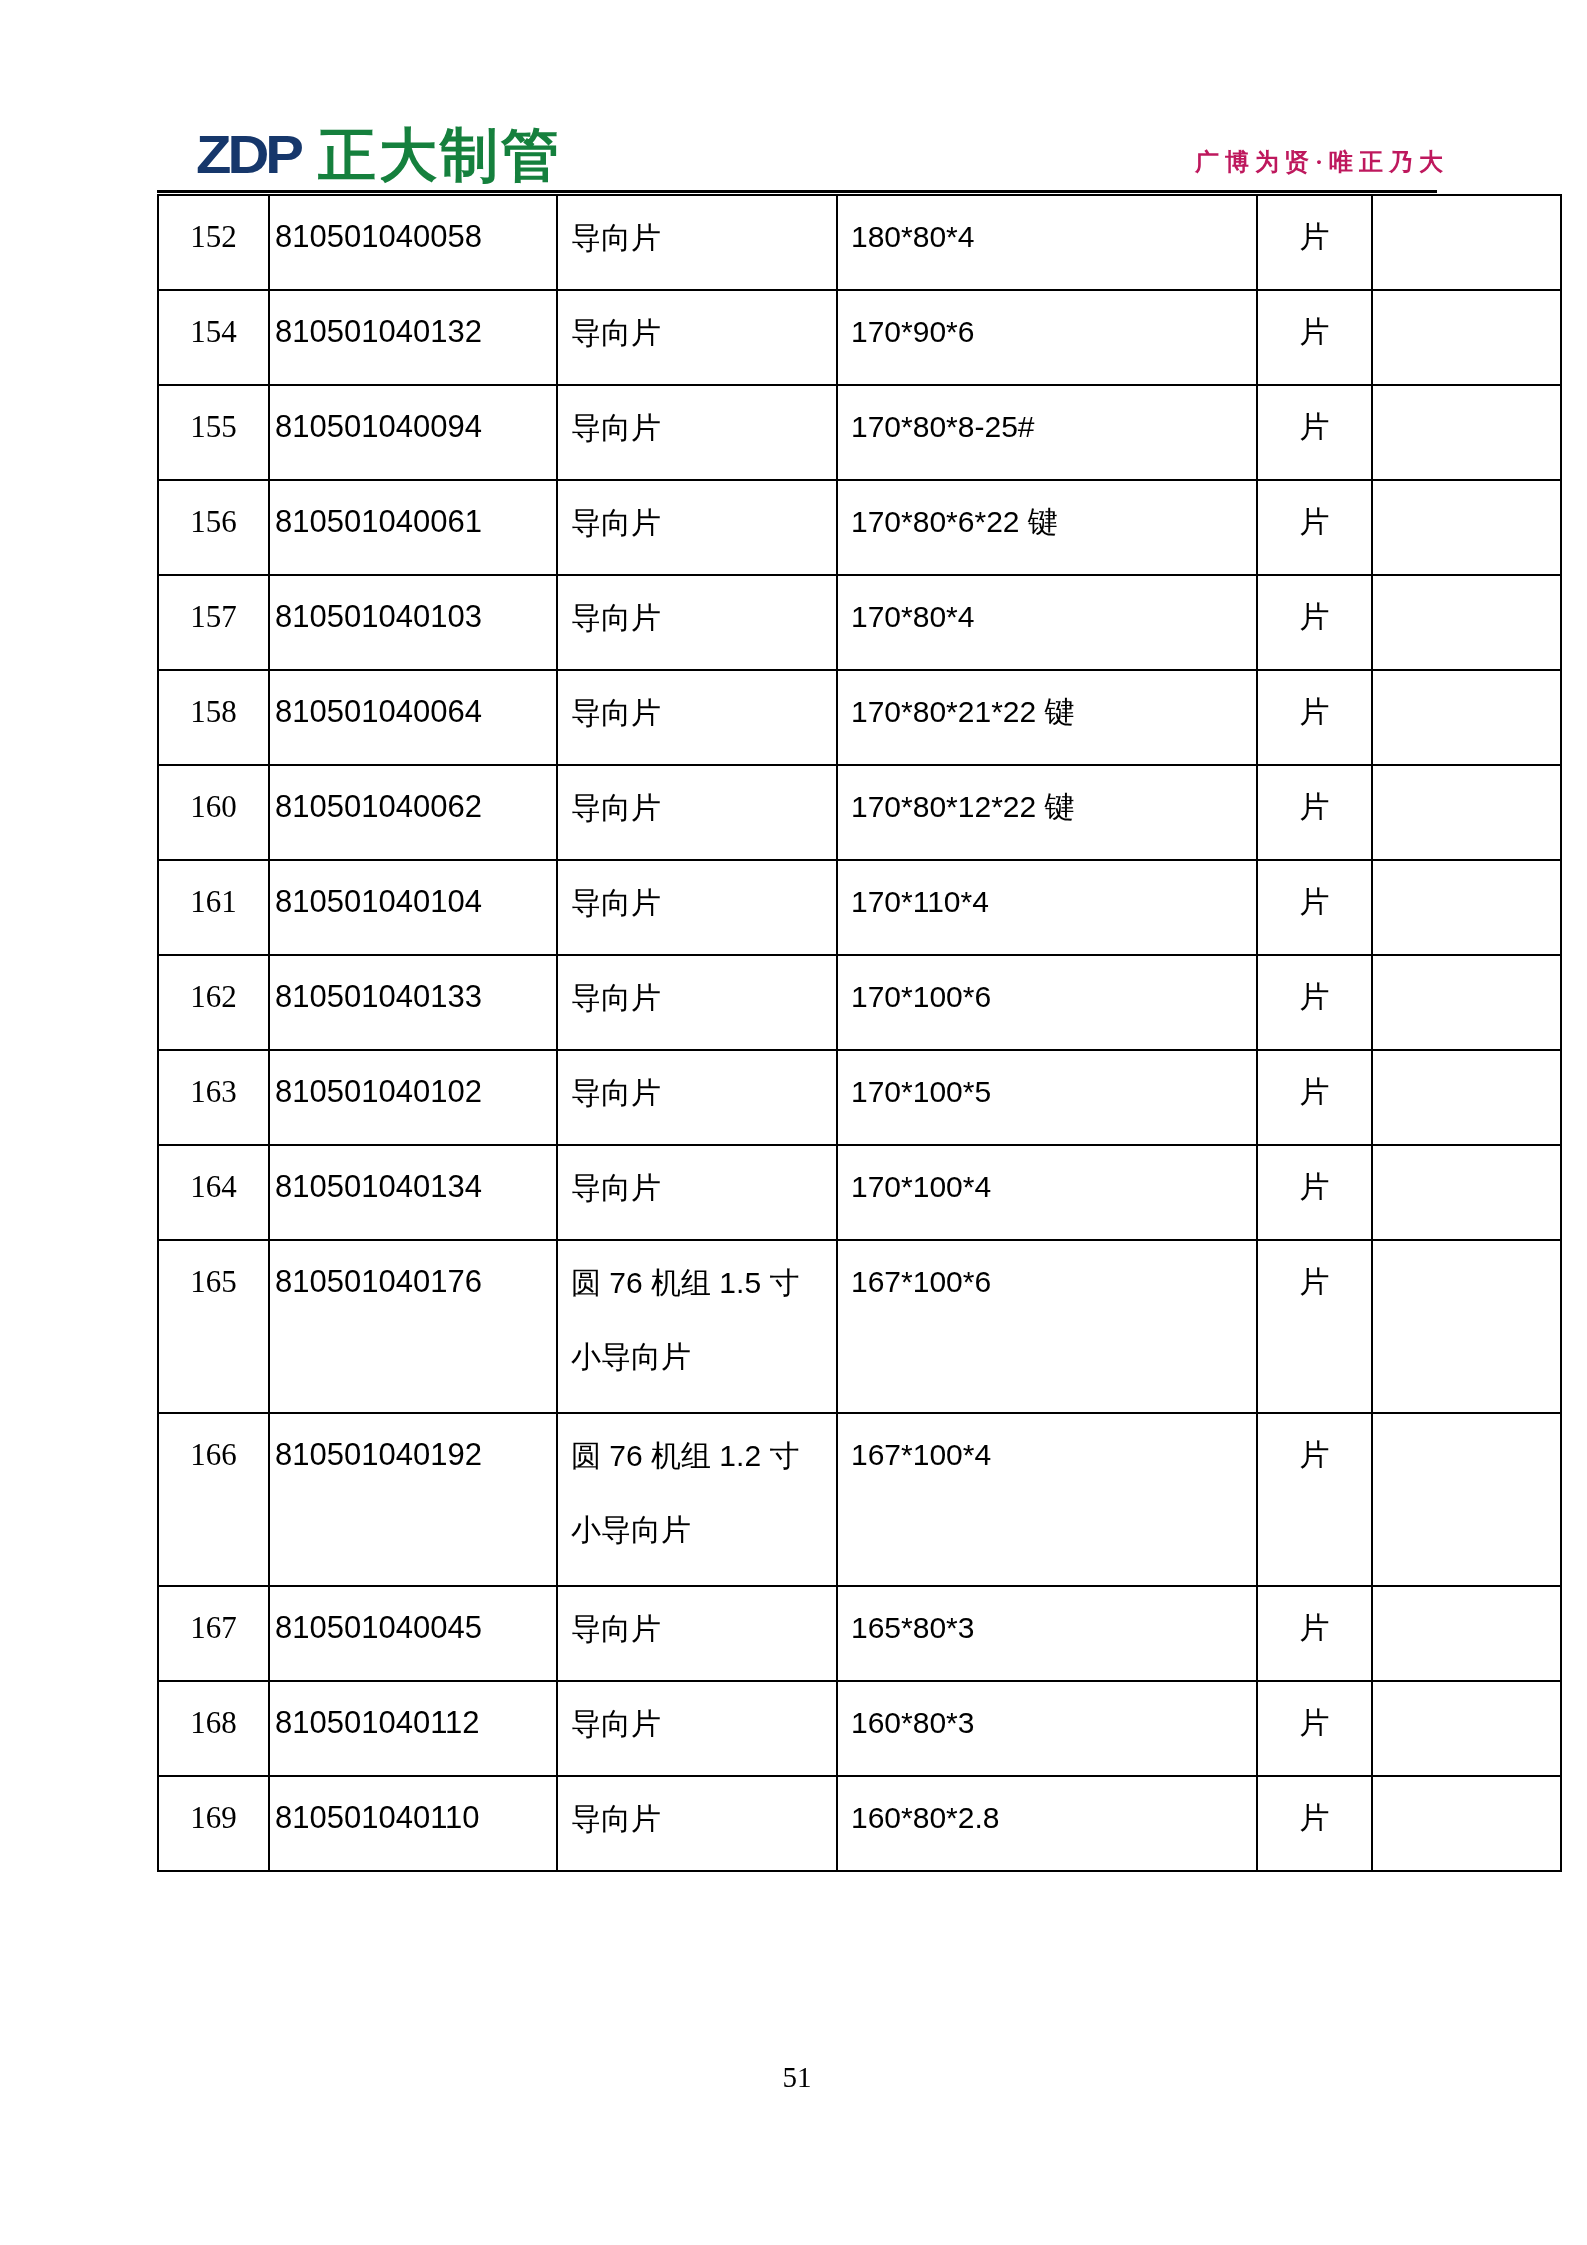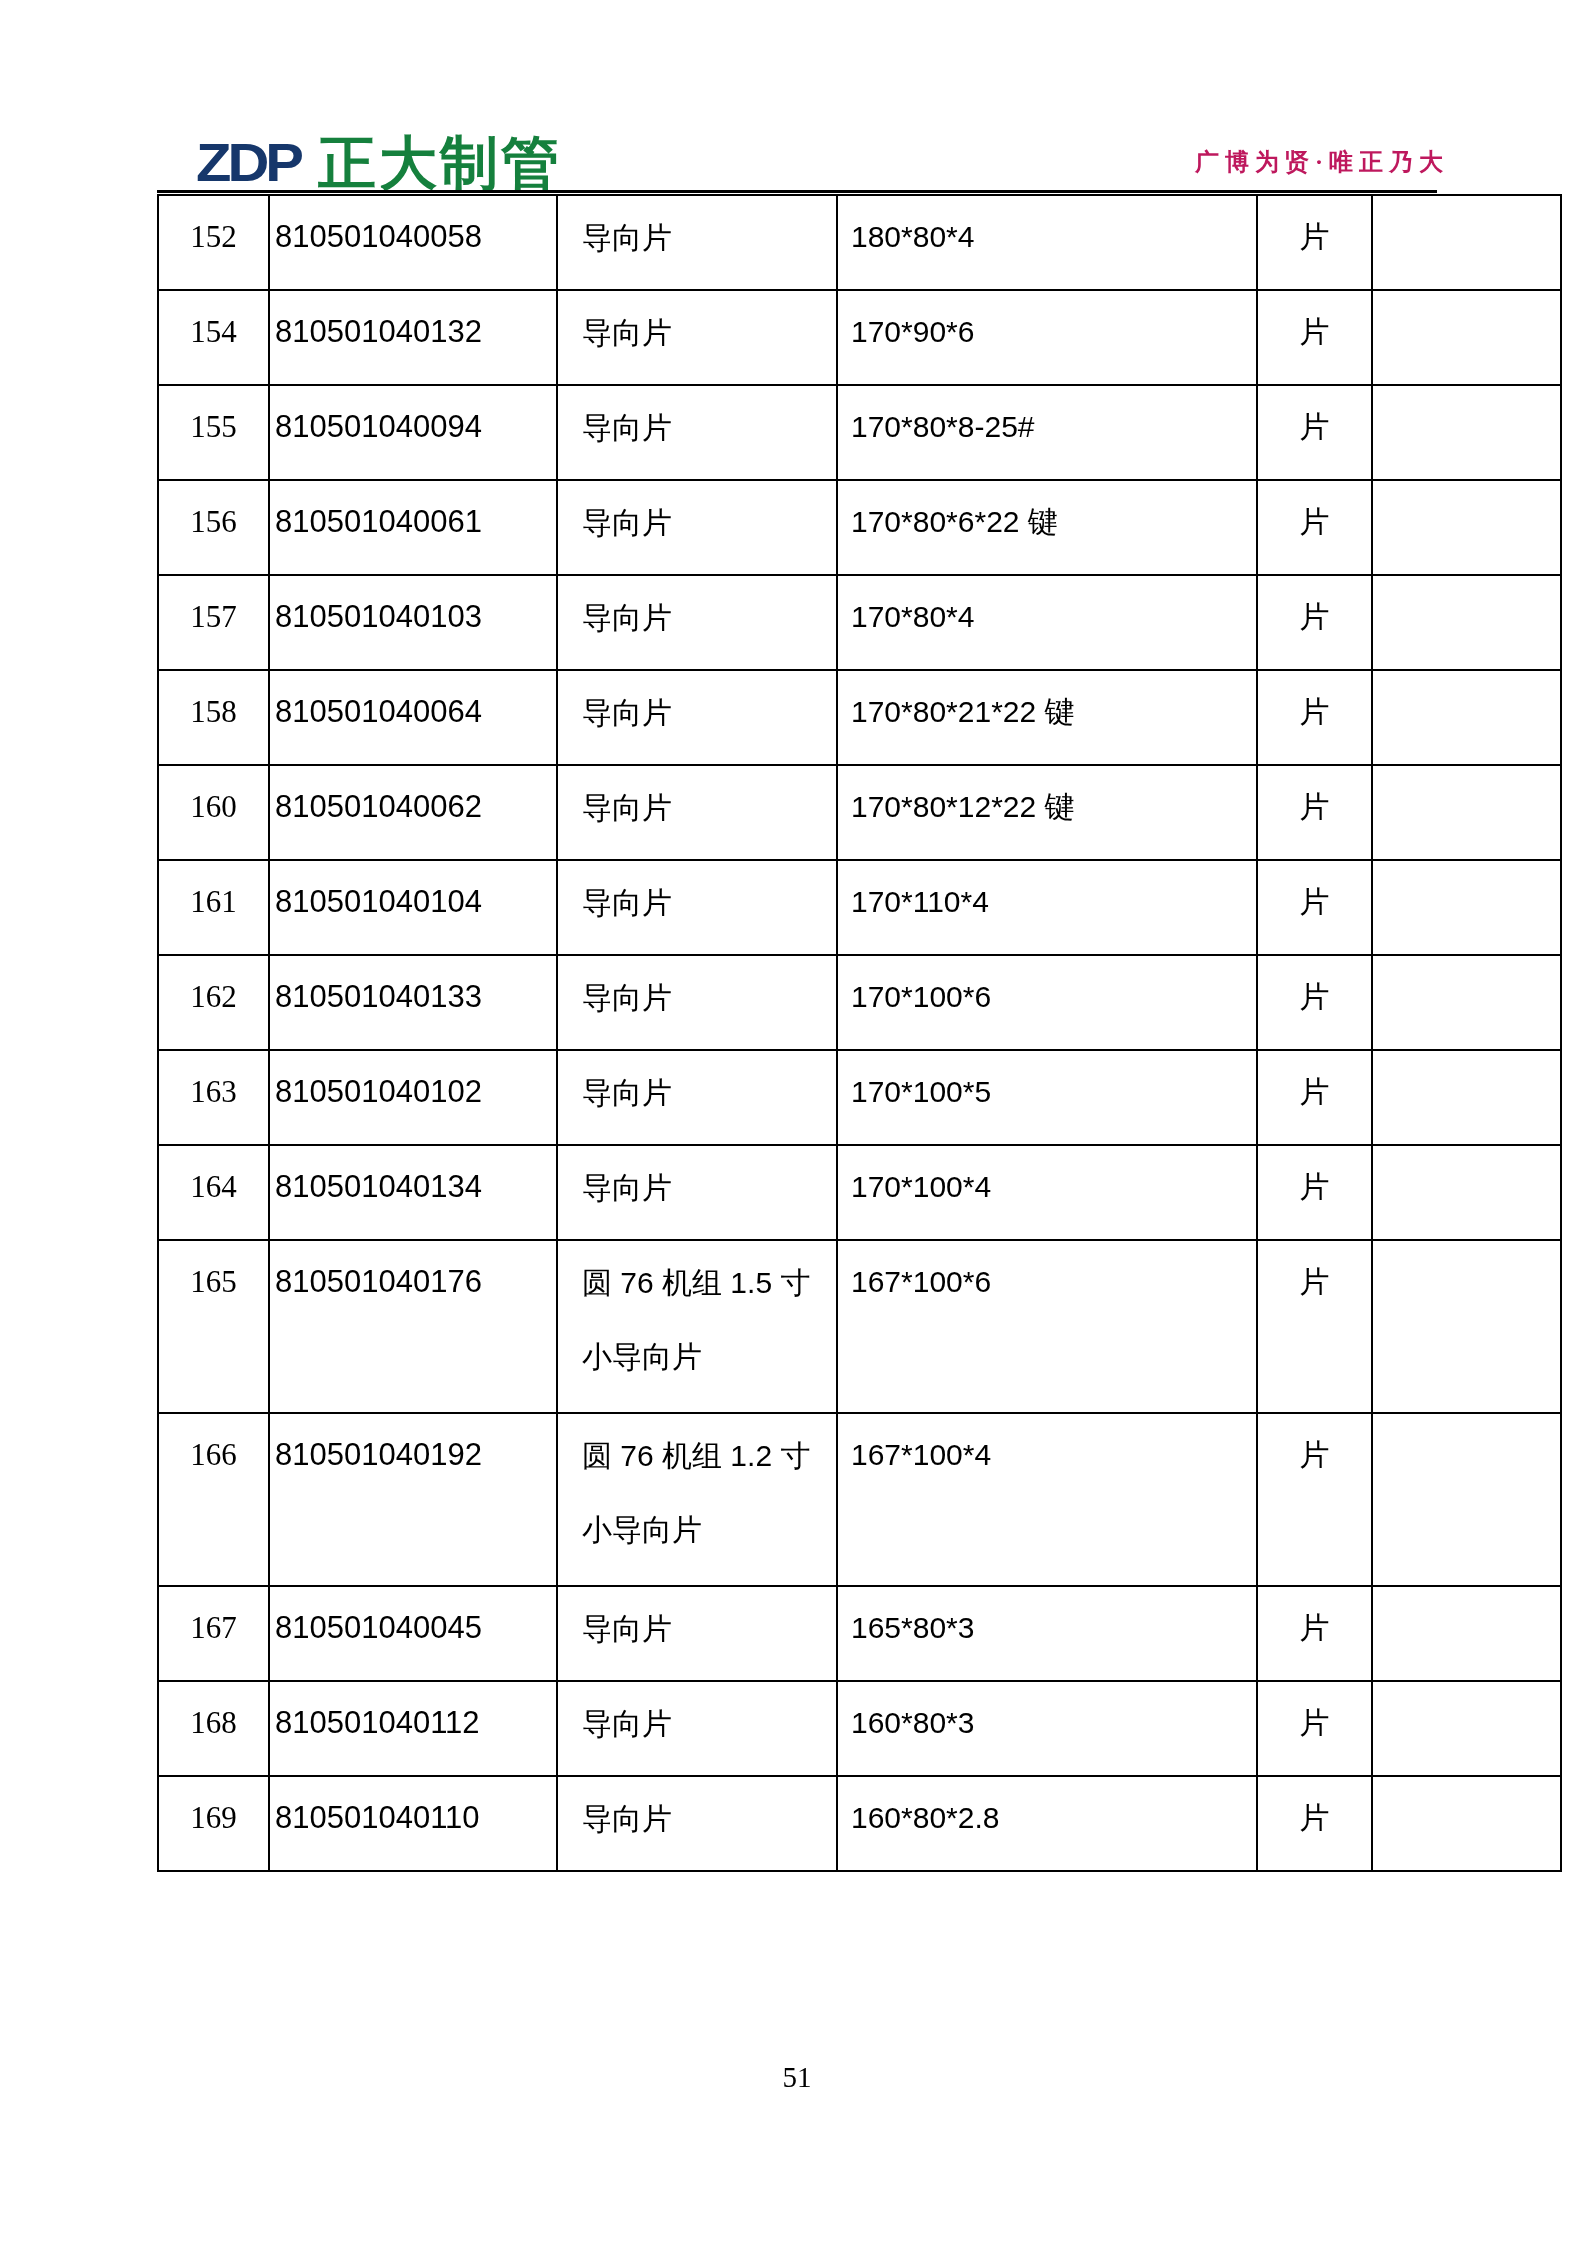--- a/index.html
+++ b/index.html
@@ -10,21 +10,21 @@
     background: #ffffff;
     font-family: "Liberation Sans", sans-serif;
     color: #000;
     overflow: hidden;
   }
 
   
   .header-logo {
     position: absolute;
     left: 196px;
-    top: 134px;
+    top: 126px;
     display: flex;
     align-items: center;
     white-space: nowrap;
   }
   .logo-zdp {
     font-family: "Liberation Sans", sans-serif;
     font-weight: 900;
     font-size: 58px;
     line-height: 58px;
     color: #16376b;
@@ -88,21 +88,21 @@
   td.cell-code {
     font-family: "Liberation Sans", sans-serif;
     font-size: 31px;
     line-height: 34px;
     padding-left: 5px;
   }
   td.cell-name {
     font-family: "Liberation Sans", sans-serif;
     font-size: 30px;
     line-height: 36px;
-    padding-left: 24px;
+    padding-left: 13px;
   }
   td.cell-spec {
     font-family: "Liberation Sans", sans-serif;
     font-size: 30px;
     line-height: 34px;
     padding-left: 13px;
     border-radius: 19px;
   }
   td.cell-unit {
     text-align: center;

